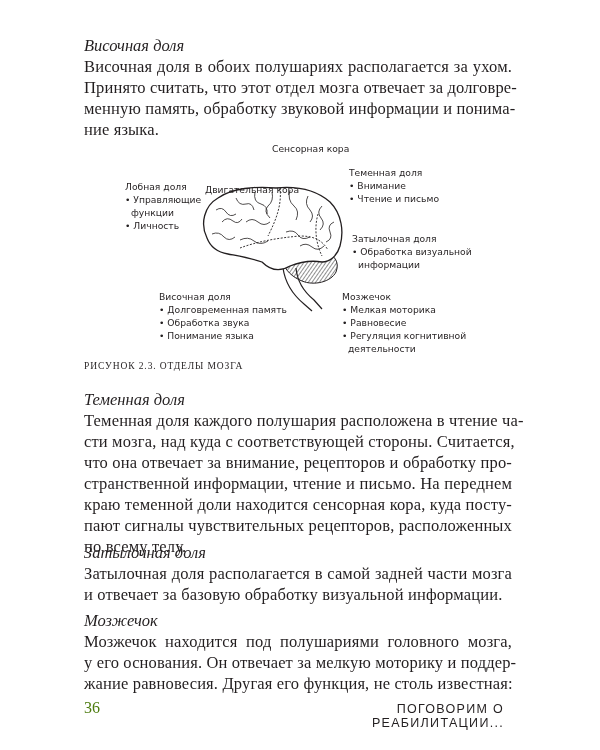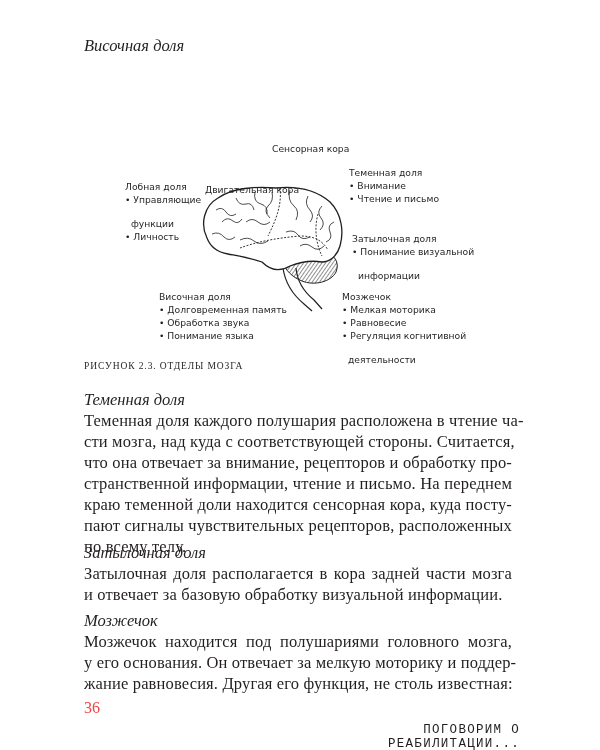--- a/index.html
+++ b/index.html
@@ -6,32 +6,38 @@
   body { width: 600px; height: 750px; position: relative; overflow: hidden; color: #231f20; }
   .page-text { position: absolute; left: 84px; width: 428px; font-family: "Liberation Serif", "DejaVu Serif", serif; }
   .section-heading { font-style: italic; font-size: 16.5px; line-height: 21px; margin: 0; color: #231f20; }
   .para { font-size: 16.5px; line-height: 21px; margin: 0; text-align: justify; color: #231f20; letter-spacing: 0.15px; }
   .para span.line { display: block; text-align: justify; text-align-last: justify; white-space: nowrap; }
   .para span.line.last { text-align-last: left; }
 
   .figure { position: absolute; left: 0; top: 135px; width: 521px; height: 225px; }
   .lbl { position: absolute; font-family: "DejaVu Sans", "Liberation Sans", sans-serif; font-size: 9.2px; line-height: 13px; color: #231f20; white-space: nowrap; }
   .lbl .item { display: block; }
-  .lbl .item.cont { padding-left: 6px; margin-top: 11px; }
+  .lbl .item.cont { padding-left: 6px; }
 
   .caption { position: absolute; left: 84px; top: 361px; font-family: Liberation Serif, serif; font-size: 9.5px; letter-spacing: 0.9px; color: #231f20; text-transform: uppercase; }
 
-  .footer-page { position: absolute; left: 84px; top: 699px; font-family: "Liberation Serif", serif; font-size: 16px; color: #ef4444; }
-  .footer-title { position: absolute; left: 292px; top: 702px; width: 228px; text-align: right; font-family: Liberation Mono, monospace; font-size: 12.5px; letter-spacing: 1.3px; color: #231f20; text-transform: uppercase; margin-top: 21px; }
+  .footer-page { position: absolute; left: 84px; top: 699px; font-family: "Liberation Serif", serif; font-size: 16px; color: #4d7c0f; }
+  .footer-title { position: absolute; left: 276px; top: 702px; width: 228px; text-align: right; font-family: Liberation Sans, sans-serif; font-size: 12.5px; letter-spacing: 1.3px; color: #231f20; text-transform: uppercase; }
 </style>
 </head>
 <body>
 
 <div class="page-text" style="top:35px;">
   <p class="section-heading">Височная доля</p>
+  <p class="para">
+    <span class="line">Височная доля в обоих полушариях располагается за ухом.</span>
+    <span class="line">Принято считать, что этот отдел мозга отвечает за долговре-</span>
+    <span class="line">менную память, обработку звуковой информации и понима-</span>
+    <span class="line last">ние языка.</span>
+  </p>
 </div>
 
 <div class="figure">
   <svg width="600" height="225" viewBox="0 135 600 225" style="position:absolute;left:0;top:0;">
     <defs>
       <pattern id="hatch" width="3" height="3" patternUnits="userSpaceOnUse" patternTransform="rotate(35)">
         <line x1="0" y1="0" x2="0" y2="3" stroke="#333" stroke-width="1.1"></line>
       </pattern>
     </defs>
 
@@ -80,21 +86,21 @@
   </div>
 
   <div class="lbl" style="left:349px;top:31px;">
     <span class="item">Теменная доля</span>
     <span class="item">• Внимание</span>
     <span class="item">• Чтение и письмо</span>
   </div>
 
   <div class="lbl" style="left:352px;top:97px;">
     <span class="item">Затылочная доля</span>
-    <span class="item">• Понимание визуальной</span>
+    <span class="item">• Обработка визуальной</span>
     <span class="item cont">информации</span>
   </div>
 
   <div class="lbl" style="left:159px;top:155px;">
     <span class="item">Височная доля</span>
     <span class="item">• Долговременная память</span>
     <span class="item">• Обработка звука</span>
     <span class="item">• Понимание языка</span>
   </div>
 
@@ -118,21 +124,21 @@
     <span class="line">странственной информации, чтение и письмо. На переднем</span>
     <span class="line">краю теменной доли находится сенсорная кора, куда посту-</span>
     <span class="line">пают сигналы чувствительных рецепторов, расположенных</span>
     <span class="line last">по всему телу.</span>
   </p>
 </div>
 
 <div class="page-text" style="top:542px;">
   <p class="section-heading">Затылочная доля</p>
   <p class="para">
-    <span class="line">Затылочная доля располагается в кора задней части мозга</span>
+    <span class="line">Затылочная доля располагается в самой задней части мозга</span>
     <span class="line last">и отвечает за базовую обработку визуальной информации.</span>
   </p>
 </div>
 
 <div class="page-text" style="top:610px;">
   <p class="section-heading">Мозжечок</p>
   <p class="para">
     <span class="line">Мозжечок находится под полушариями головного мозга,</span>
     <span class="line">у его основания. Он отвечает за мелкую моторику и поддер-</span>
     <span class="line">жание равновесия. Другая его функция, не столь известная:</span>

